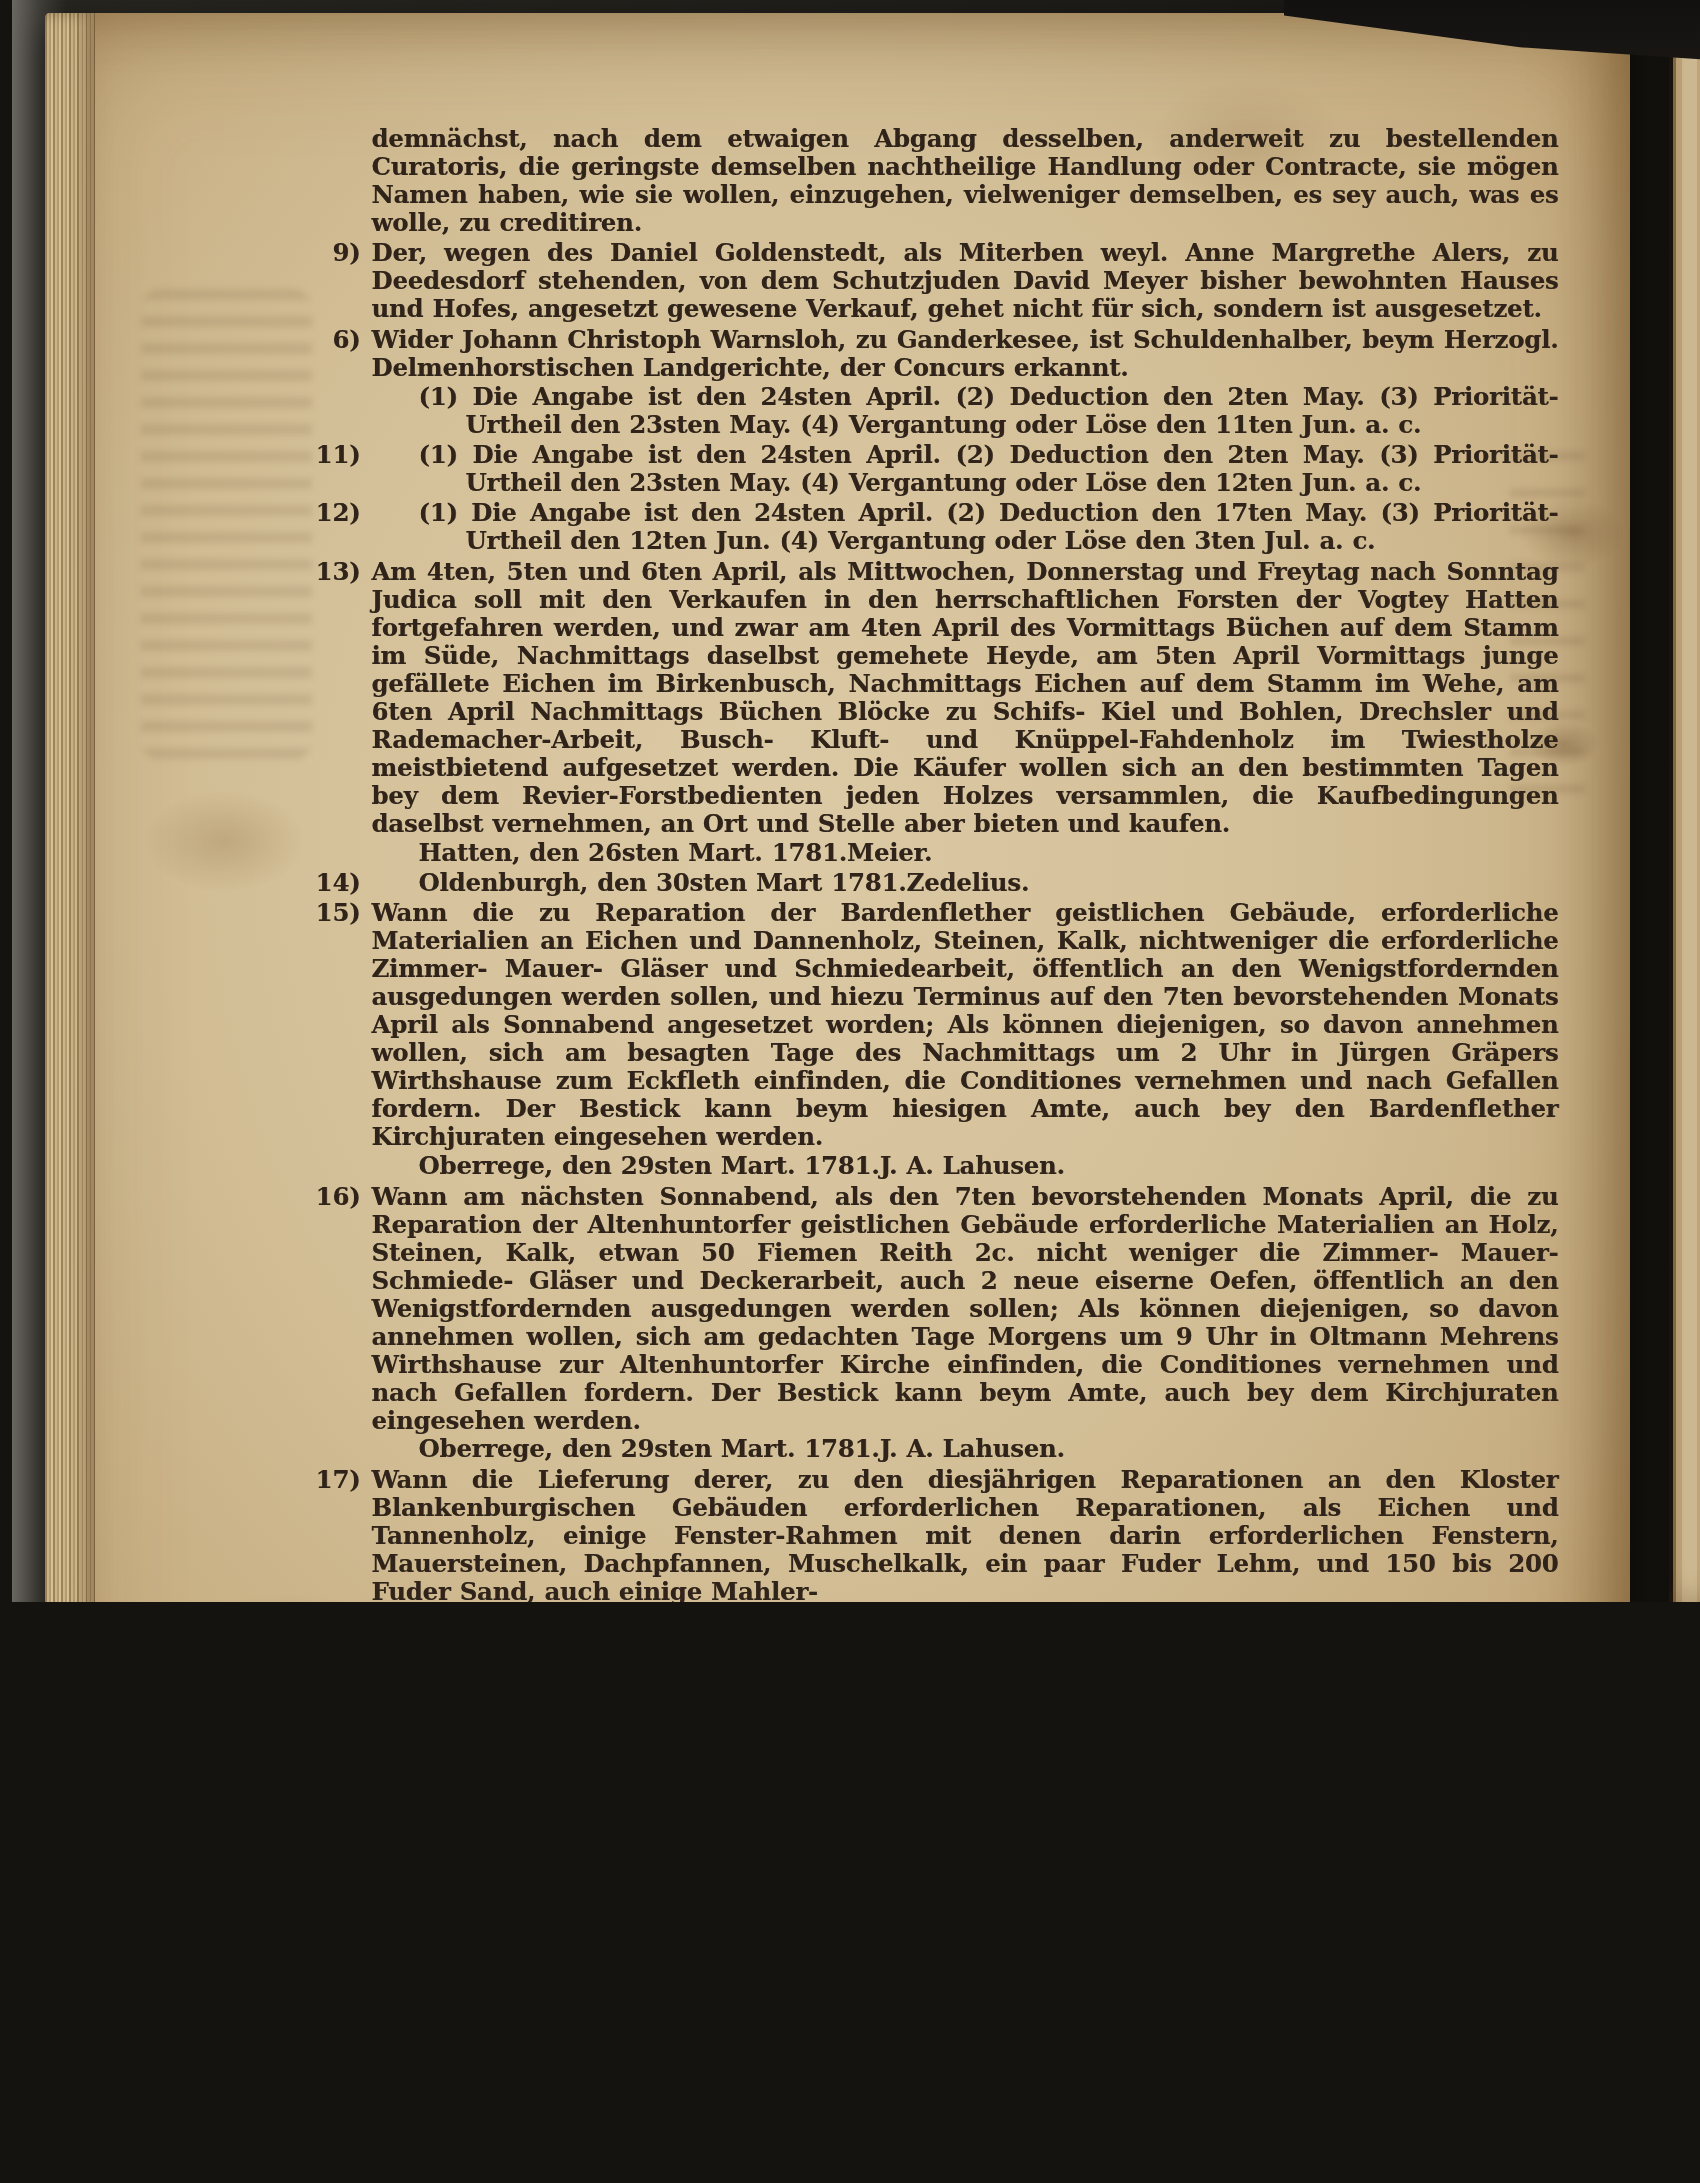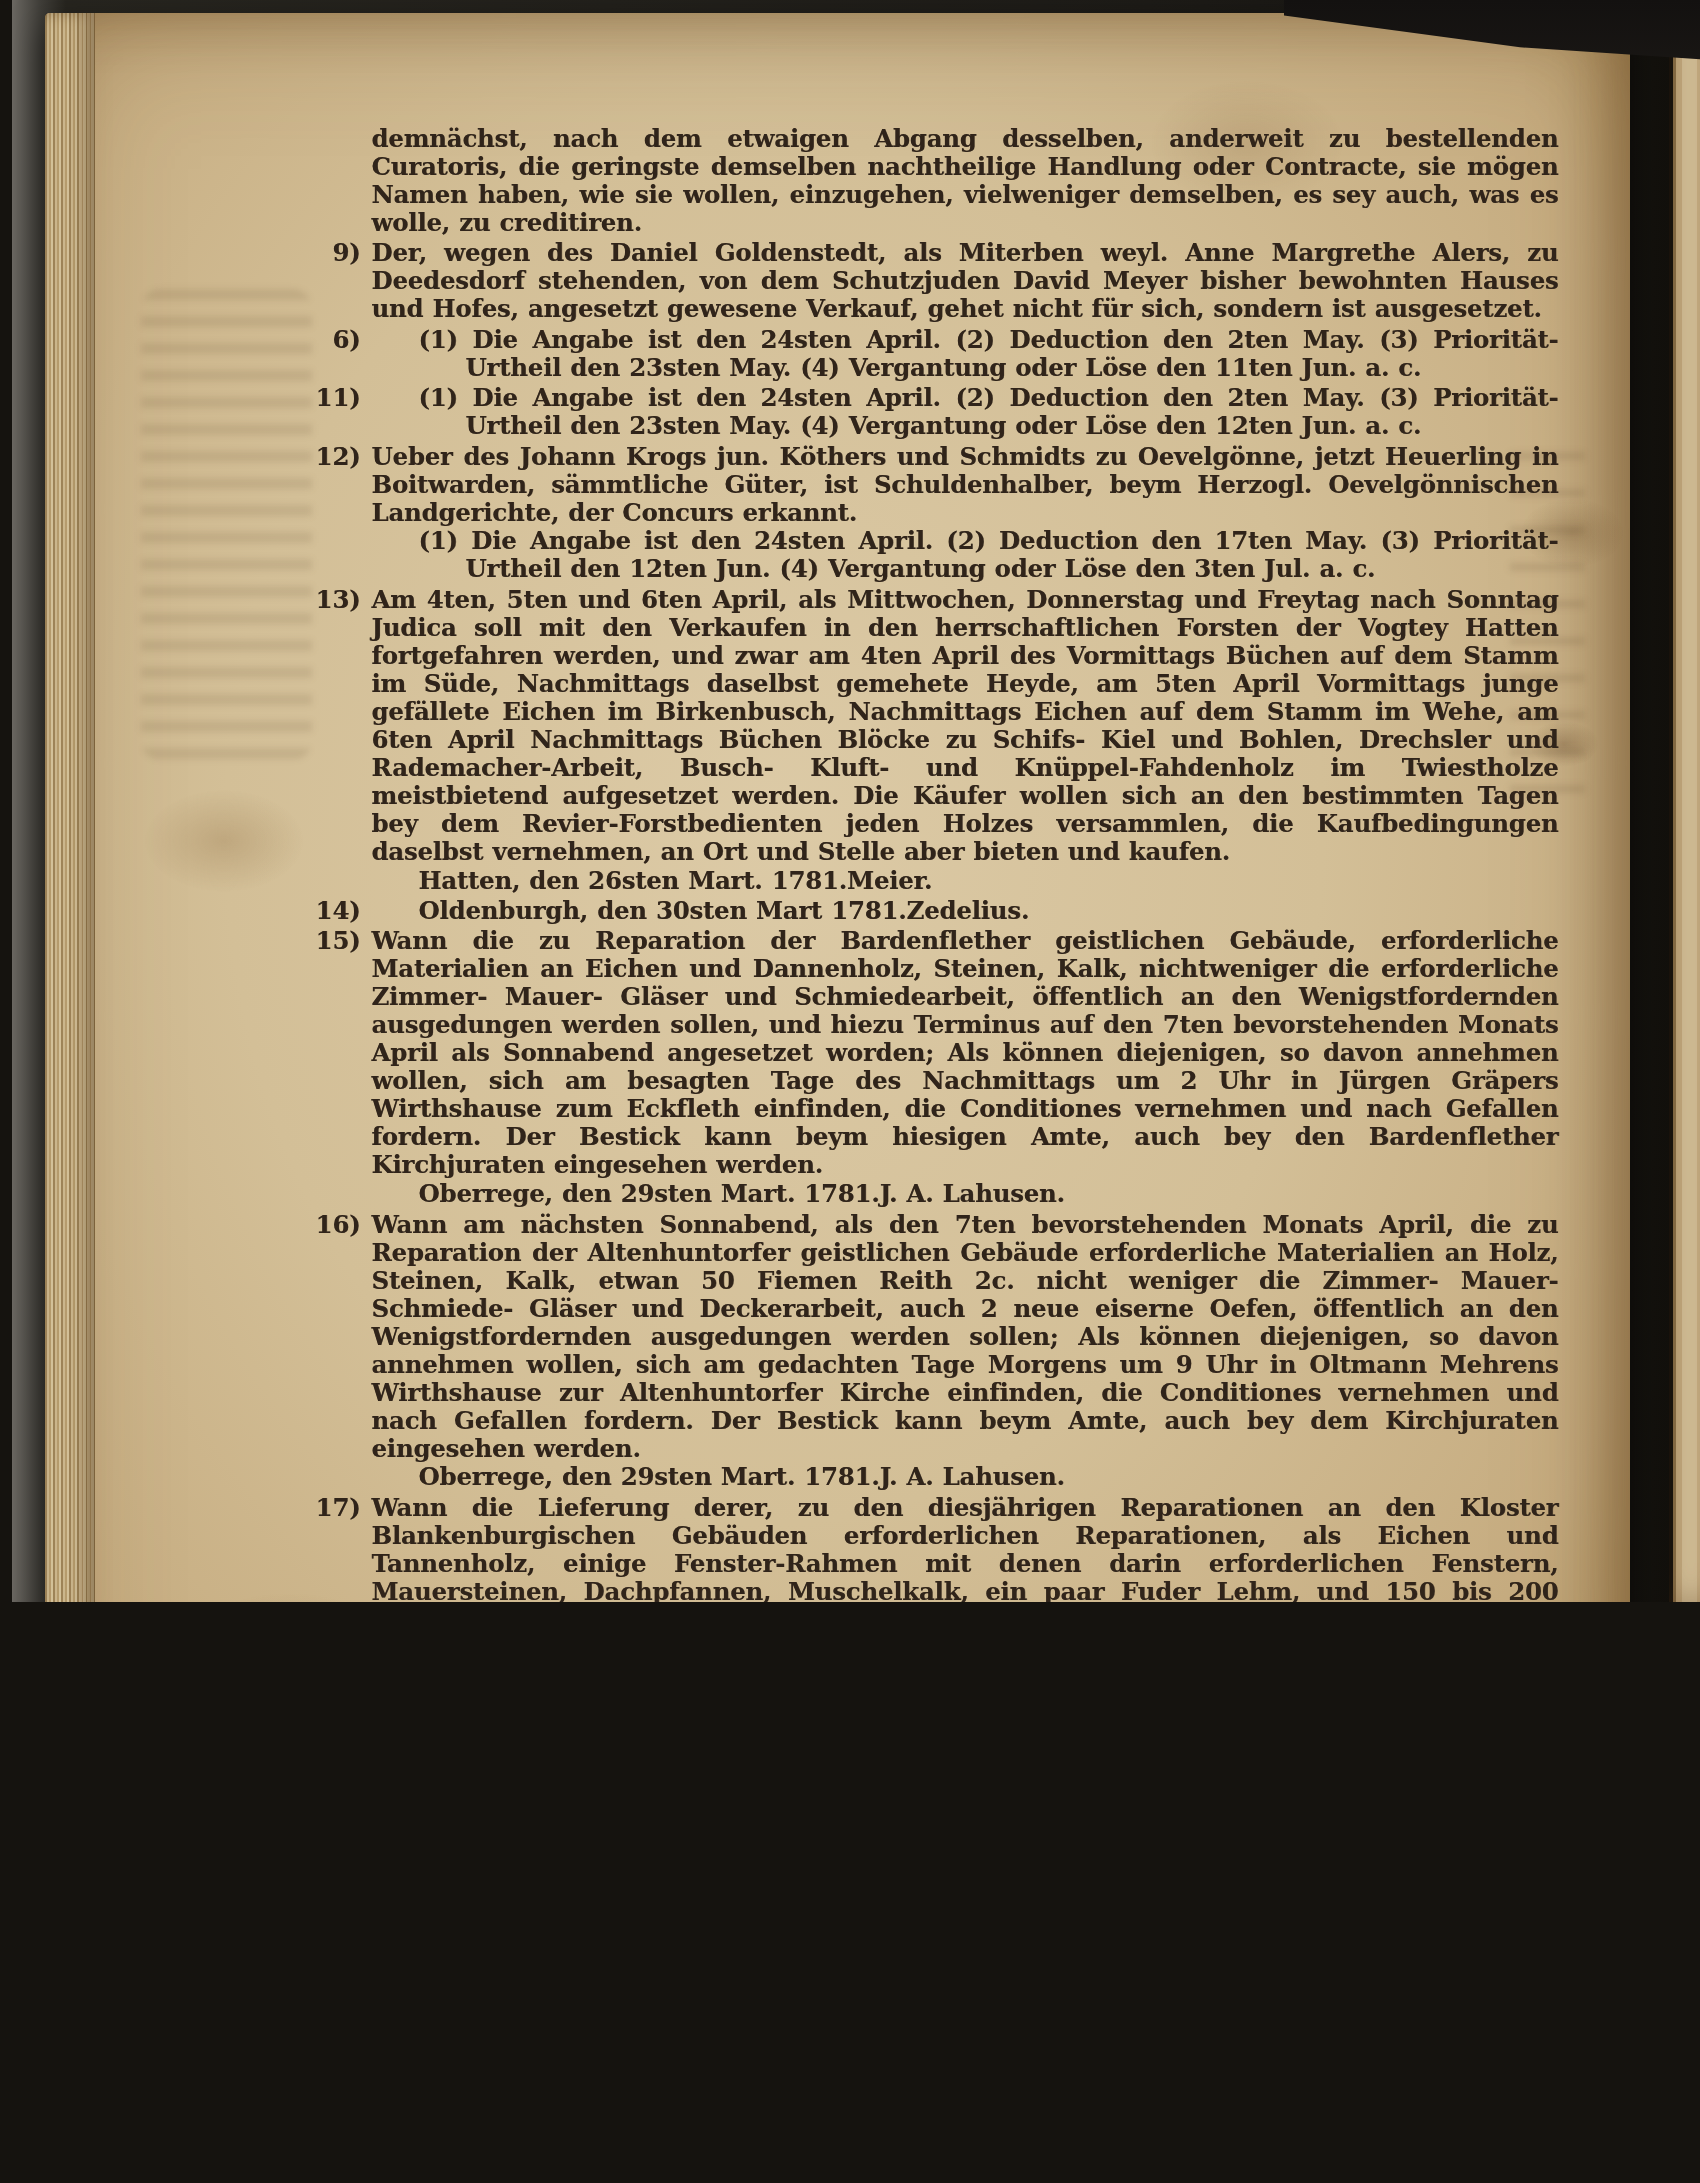--- a/index.html
+++ b/index.html
@@ -86,31 +86,31 @@
 
       <p class="para">demnächst, nach dem etwaigen Abgang desselben, anderweit zu bestellenden Curatoris, die geringste demselben nachtheilige Handlung oder Contracte, sie mögen Namen haben, wie sie wollen, einzugehen, vielweniger demselben, es sey auch, was es wolle, zu creditiren.</p>
 
       <div class="entry">
         <span class="num">9)</span>
         <span>Der, wegen des Daniel Goldenstedt, als Miterben weyl. Anne Margrethe Alers, zu Deedesdorf stehenden, von dem Schutzjuden David Meyer bisher bewohnten Hauses und Hofes, angesetzt gewesene Verkauf, gehet nicht für sich, sondern ist ausgesetzet.</span>
       </div>
 
       <div class="entry">
         <span class="num">6)</span>
+        <span>Wider Johann Christoph Warnsloh, zu Ganderkesee, ist Schuldenhalber, beym Herzogl. Delmenhorstischen Landgerichte, der Concurs erkannt.</span>
         <div class="schedule">(1) Die Angabe ist den 24sten April. (2) Deduction den 2ten May. (3) Priorität-Urtheil den 23sten May. (4) Vergantung oder Löse den 11ten Jun. a. c.</div>
       </div>
 
       <div class="entry">
         <span class="num">11)</span>
         <div class="schedule">(1) Die Angabe ist den 24sten April. (2) Deduction den 2ten May. (3) Priorität-Urtheil den 23sten May. (4) Vergantung oder Löse den 12ten Jun. a. c.</div>
       </div>
 
       <div class="entry">
         <span class="num">12)</span>
-        <span>Ueber des Johann Krogs jun. Köthers und Schmidts zu Oevelgönne, jetzt Heuerling in Boitwarden, sämmtliche Güter, ist Schuldenhalber, beym Herzogl. Oevelgönnischen Landgerichte, der Concurs erkannt.</span>
         <div class="schedule">(1) Die Angabe ist den 24sten April. (2) Deduction den 17ten May. (3) Priorität-Urtheil den 12ten Jun. (4) Vergantung oder Löse den 3ten Jul. a. c.</div>
       </div>
 
       <div class="entry">
         <span class="num">13)</span>
         <span>Am 4ten, 5ten und 6ten April, als Mittwochen, Donnerstag und Freytag nach Sonntag Judica soll mit den Verkaufen in den herrschaftlichen Forsten der Vogtey Hatten fortgefahren werden, und zwar am 4ten April des Vormittags Büchen auf dem Stamm im Süde, Nachmittags daselbst gemehete Heyde, am 5ten April Vormittags junge gefällete Eichen im Birkenbusch, Nachmittags Eichen auf dem Stamm im Wehe, am 6ten April Nachmittags Büchen Blöcke zu Schifs- Kiel und Bohlen, Drechsler und Rademacher-Arbeit, Busch- Kluft- und Knüppel-Fahdenholz im Twiestholze meistbietend aufgesetzet werden. Die Käufer wollen sich an den bestimmten Tagen bey dem Revier-Forstbedienten jeden Holzes versammlen, die Kaufbedingungen daselbst vernehmen, an Ort und Stelle aber bieten und kaufen.</span>
         <div class="dateline-row">
           <span>Hatten, den 26sten Mart. 1781.</span>
           <span>Meier.</span>
         </div>

